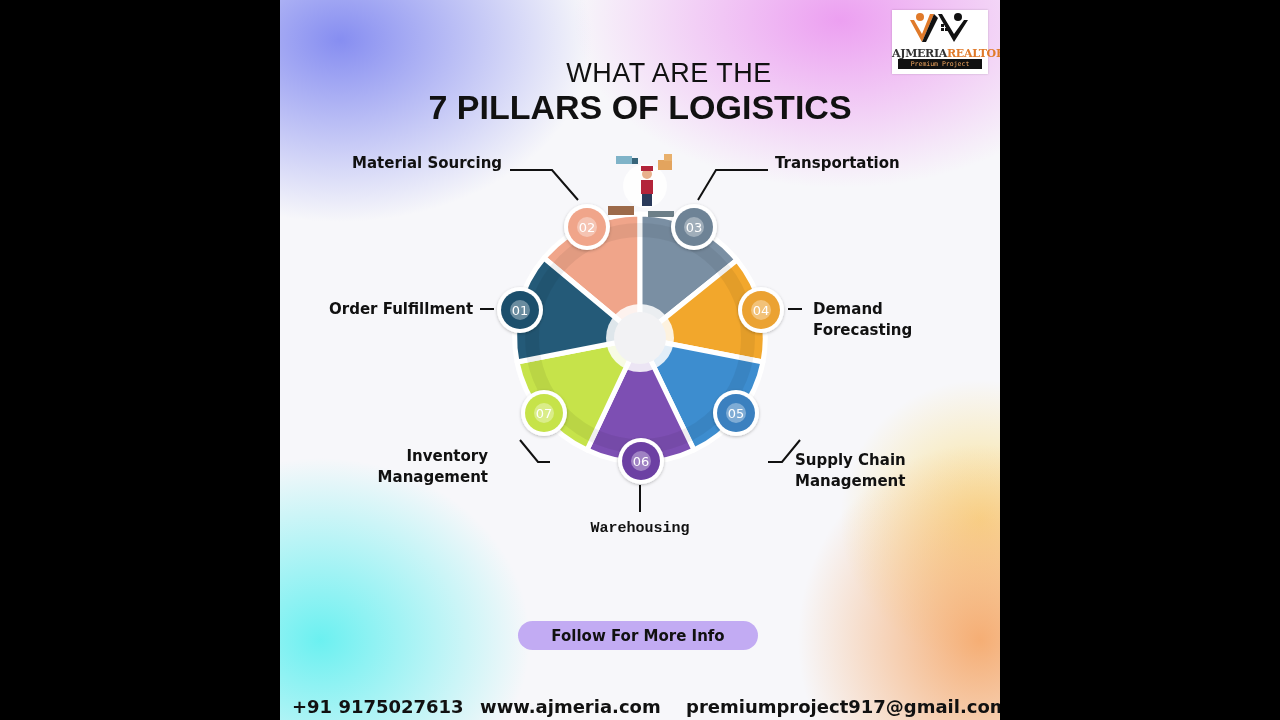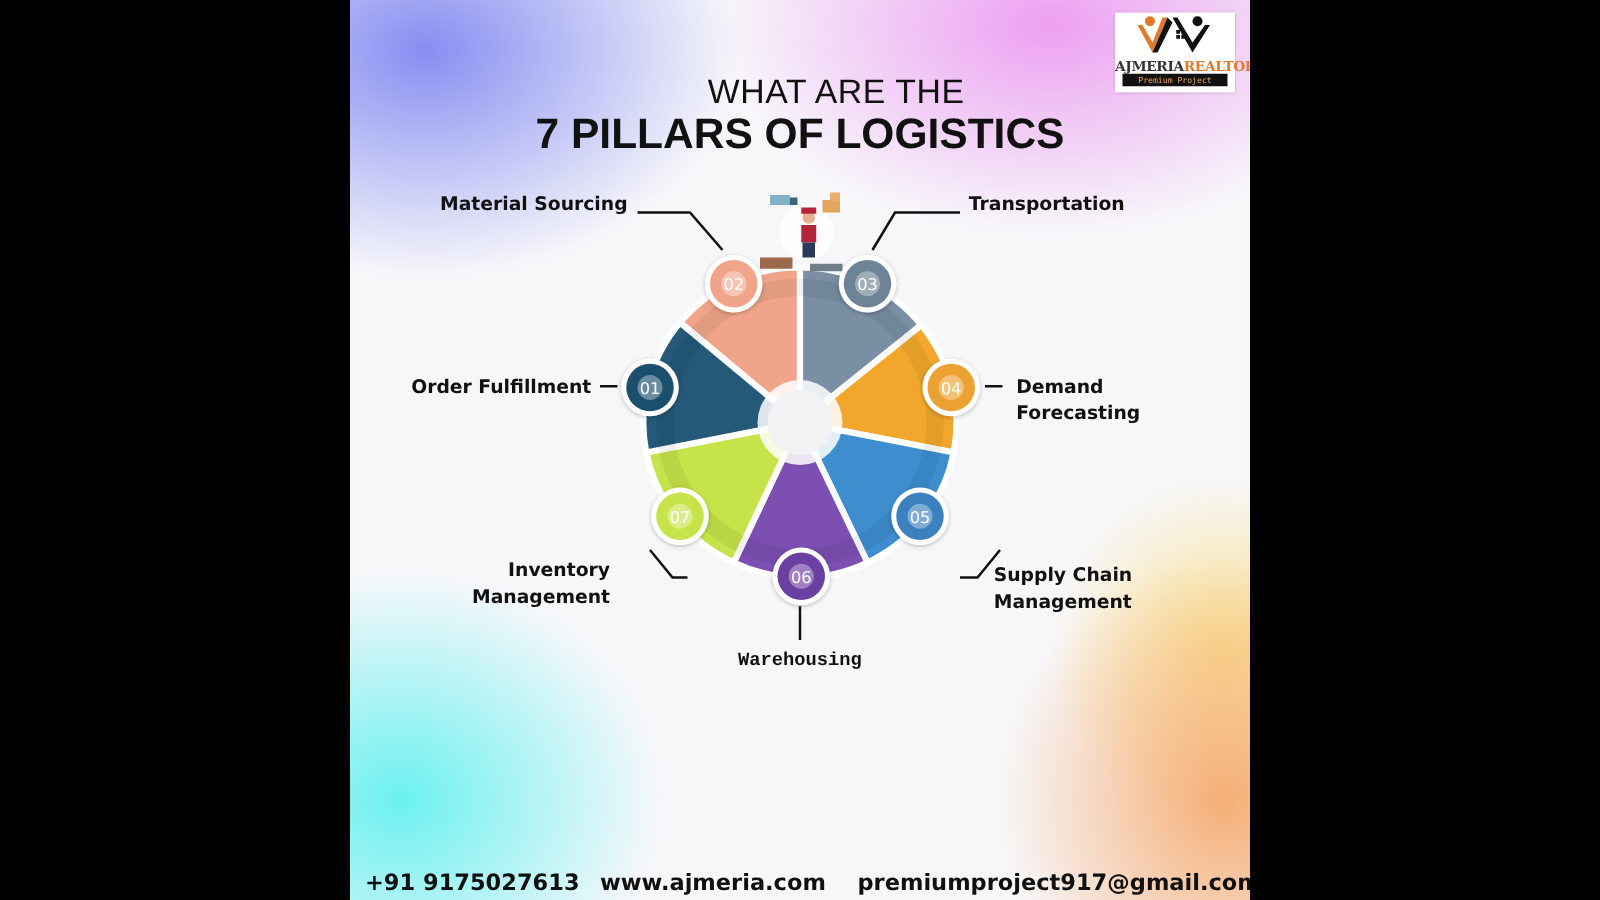--- a/index.html
+++ b/index.html
@@ -151,17 +151,18 @@
   <div class="label" style="left:96px;top:446px;text-align:right;width:112px;">
     <div>Inventory</div>
     <div>Management</div>
   </div>
   <div class="label" style="left:515px;top:450px;">
     <div>Supply Chain</div>
     <div>Management</div>
   </div>
   <div class="label" style="left:300px;top:518px;width:120px;text-align:center;font-family:Liberation Mono, monospace;">Warehousing</div>
 
+  <button class="btn">Follow For More Info</button>
 
   <div class="footer" style="left:12px;">+91 9175027613</div>
   <div class="footer" style="left:200px;text-align:right;">www.ajmeria.com</div>
   <div class="footer" style="left:406px;">premiumproject917@gmail.com</div>
 </div>
 
 </body></html>

